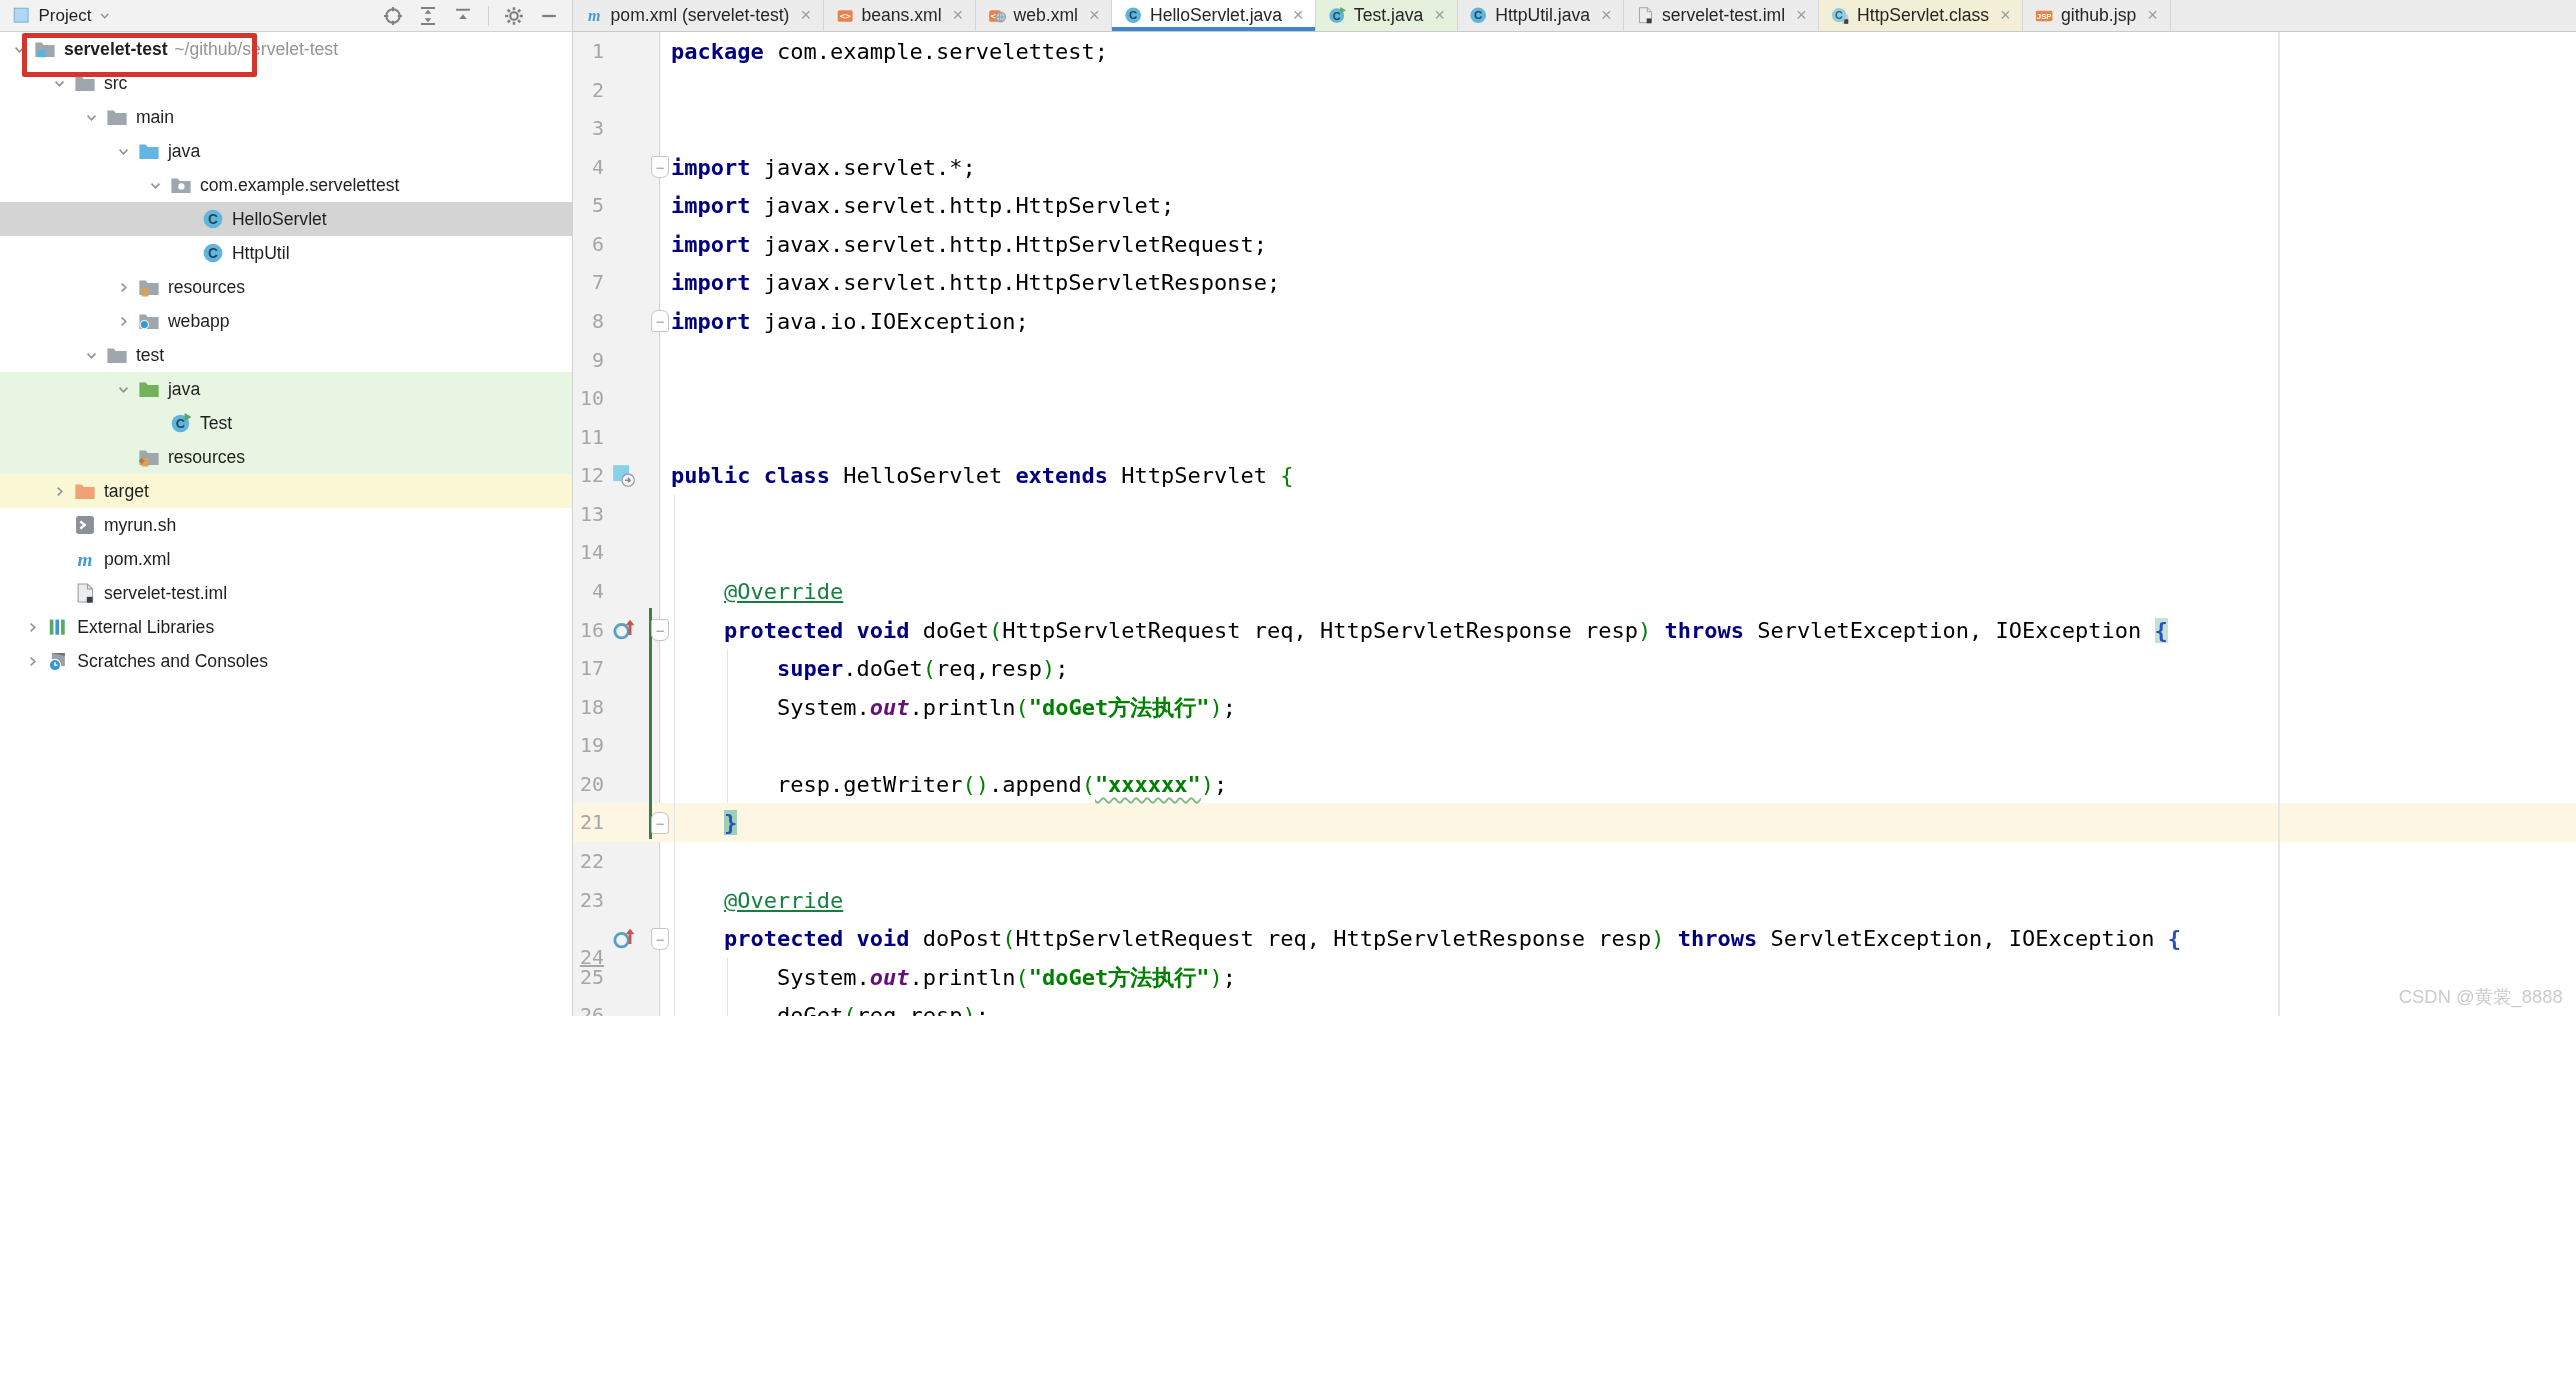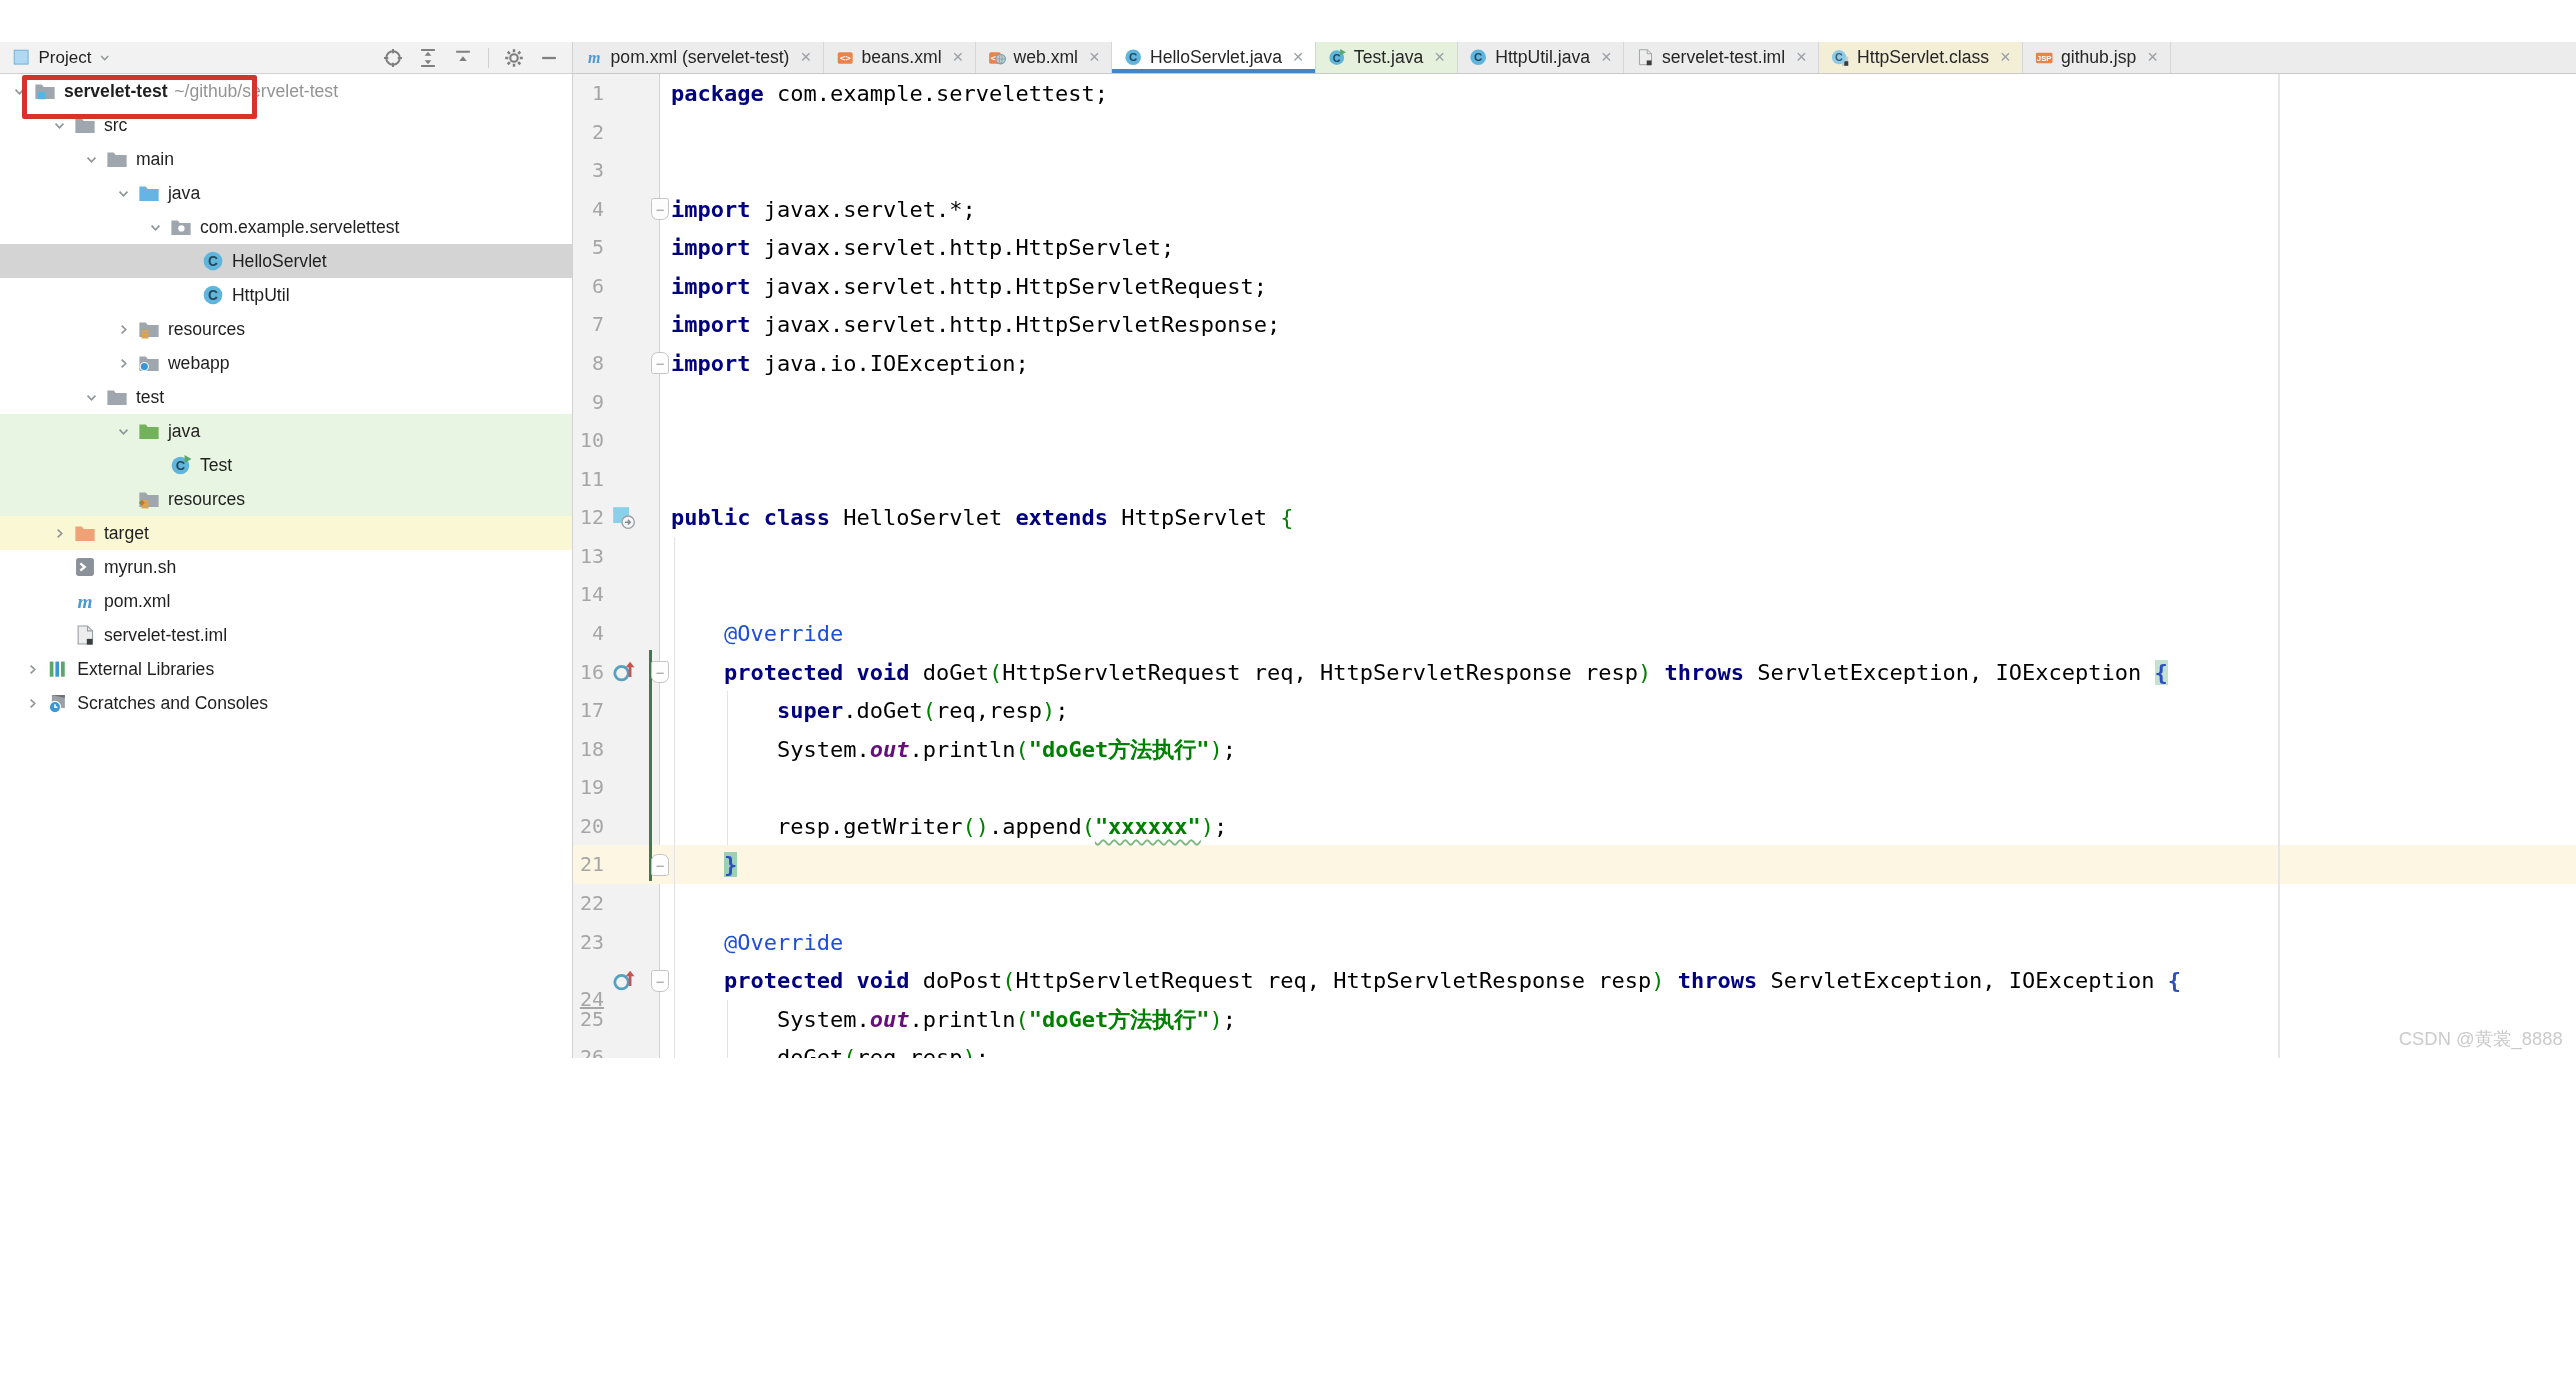--- a/index.html
+++ b/index.html
@@ -1,17 +1,17 @@
 <!DOCTYPE html>
 <html style="font-size:13.4px"><head>
 <meta charset="utf-8">
 <style>
   html,body{margin:0;padding:0;background:#fff;}
   #page{position:relative;width:2576px;height:1016px;overflow:hidden;background:#fff;
-        font-family:"Liberation Sans","DejaVu Sans",sans-serif;color:#1f1f1f;margin-top:42px;}
+        font-family:"Liberation Sans","DejaVu Sans",sans-serif;color:#1f1f1f;}
   .icn{display:inline-flex;flex:none;align-items:center;justify-content:center;}
   .icn svg{width:100%;height:100%;display:block;}
 
   
   #panel-header{position:absolute;left:0;top:0;width:573px;height:32px;background:#F2F2F2;
     border-bottom:0.8px solid #D1D1D1;border-right:0.8px solid #D1D1D1;box-sizing:border-box;
     display:flex;align-items:center;padding-left:11.7px;}
   #panel-header .proj-title{font-size:17px;color:#222;margin-left:8.4px;}
   #panel-header .caret{margin-left:6.7px;width:13.4px;height:13.4px;}
   #hdr-icons{margin-left:auto;display:flex;align-items:center;gap:15px;padding-right:13.4px;}
@@ -61,21 +61,21 @@
   .fold{left:78px;width:18.4px;height:22px;background:#FDFDFD;border:0.8px solid #C4C4C4;
         box-sizing:border-box;display:flex;align-items:center;justify-content:center;
         color:#9A9A9A;font-size:15px;}
   .fold.open{border-radius:2.5px 2.5px 6.7px 6.7px;}
   .fold.close{border-radius:6.7px 6.7px 2.5px 2.5px;}
   .gicon{left:39px;width:23.5px;height:23.5px;}
 
   .tok-k{color:#000080;font-weight:bold;}
   .tok-p{color:#000000;}
   .tok-s{color:#008000;font-weight:bold;}
-  .tok-a{color:#1d4ed8;}
+  .tok-a{color:#15803d;text-decoration:underline;}
   .tok-f{color:#660E7A;font-weight:bold;font-style:italic;}
   .tok-g{color:#008000;}
   .tok-b{color:#2B4FC2;font-weight:bold;}
   .tok-m1{color:#2B4FC2;font-weight:bold;background:#C3E3D0;}
   .tok-m2{color:#2B4FC2;font-weight:bold;background:#9CD0B5;}
   .tok-w{color:#008000;font-weight:bold;text-decoration:underline wavy #7DB87D 1.7px;text-underline-offset:5px;}
 
   #watermark{position:absolute;right:13.4px;bottom:6.7px;font-size:18.4px;color:#CBCBCB;z-index:10;}
 </style>
 </head>

